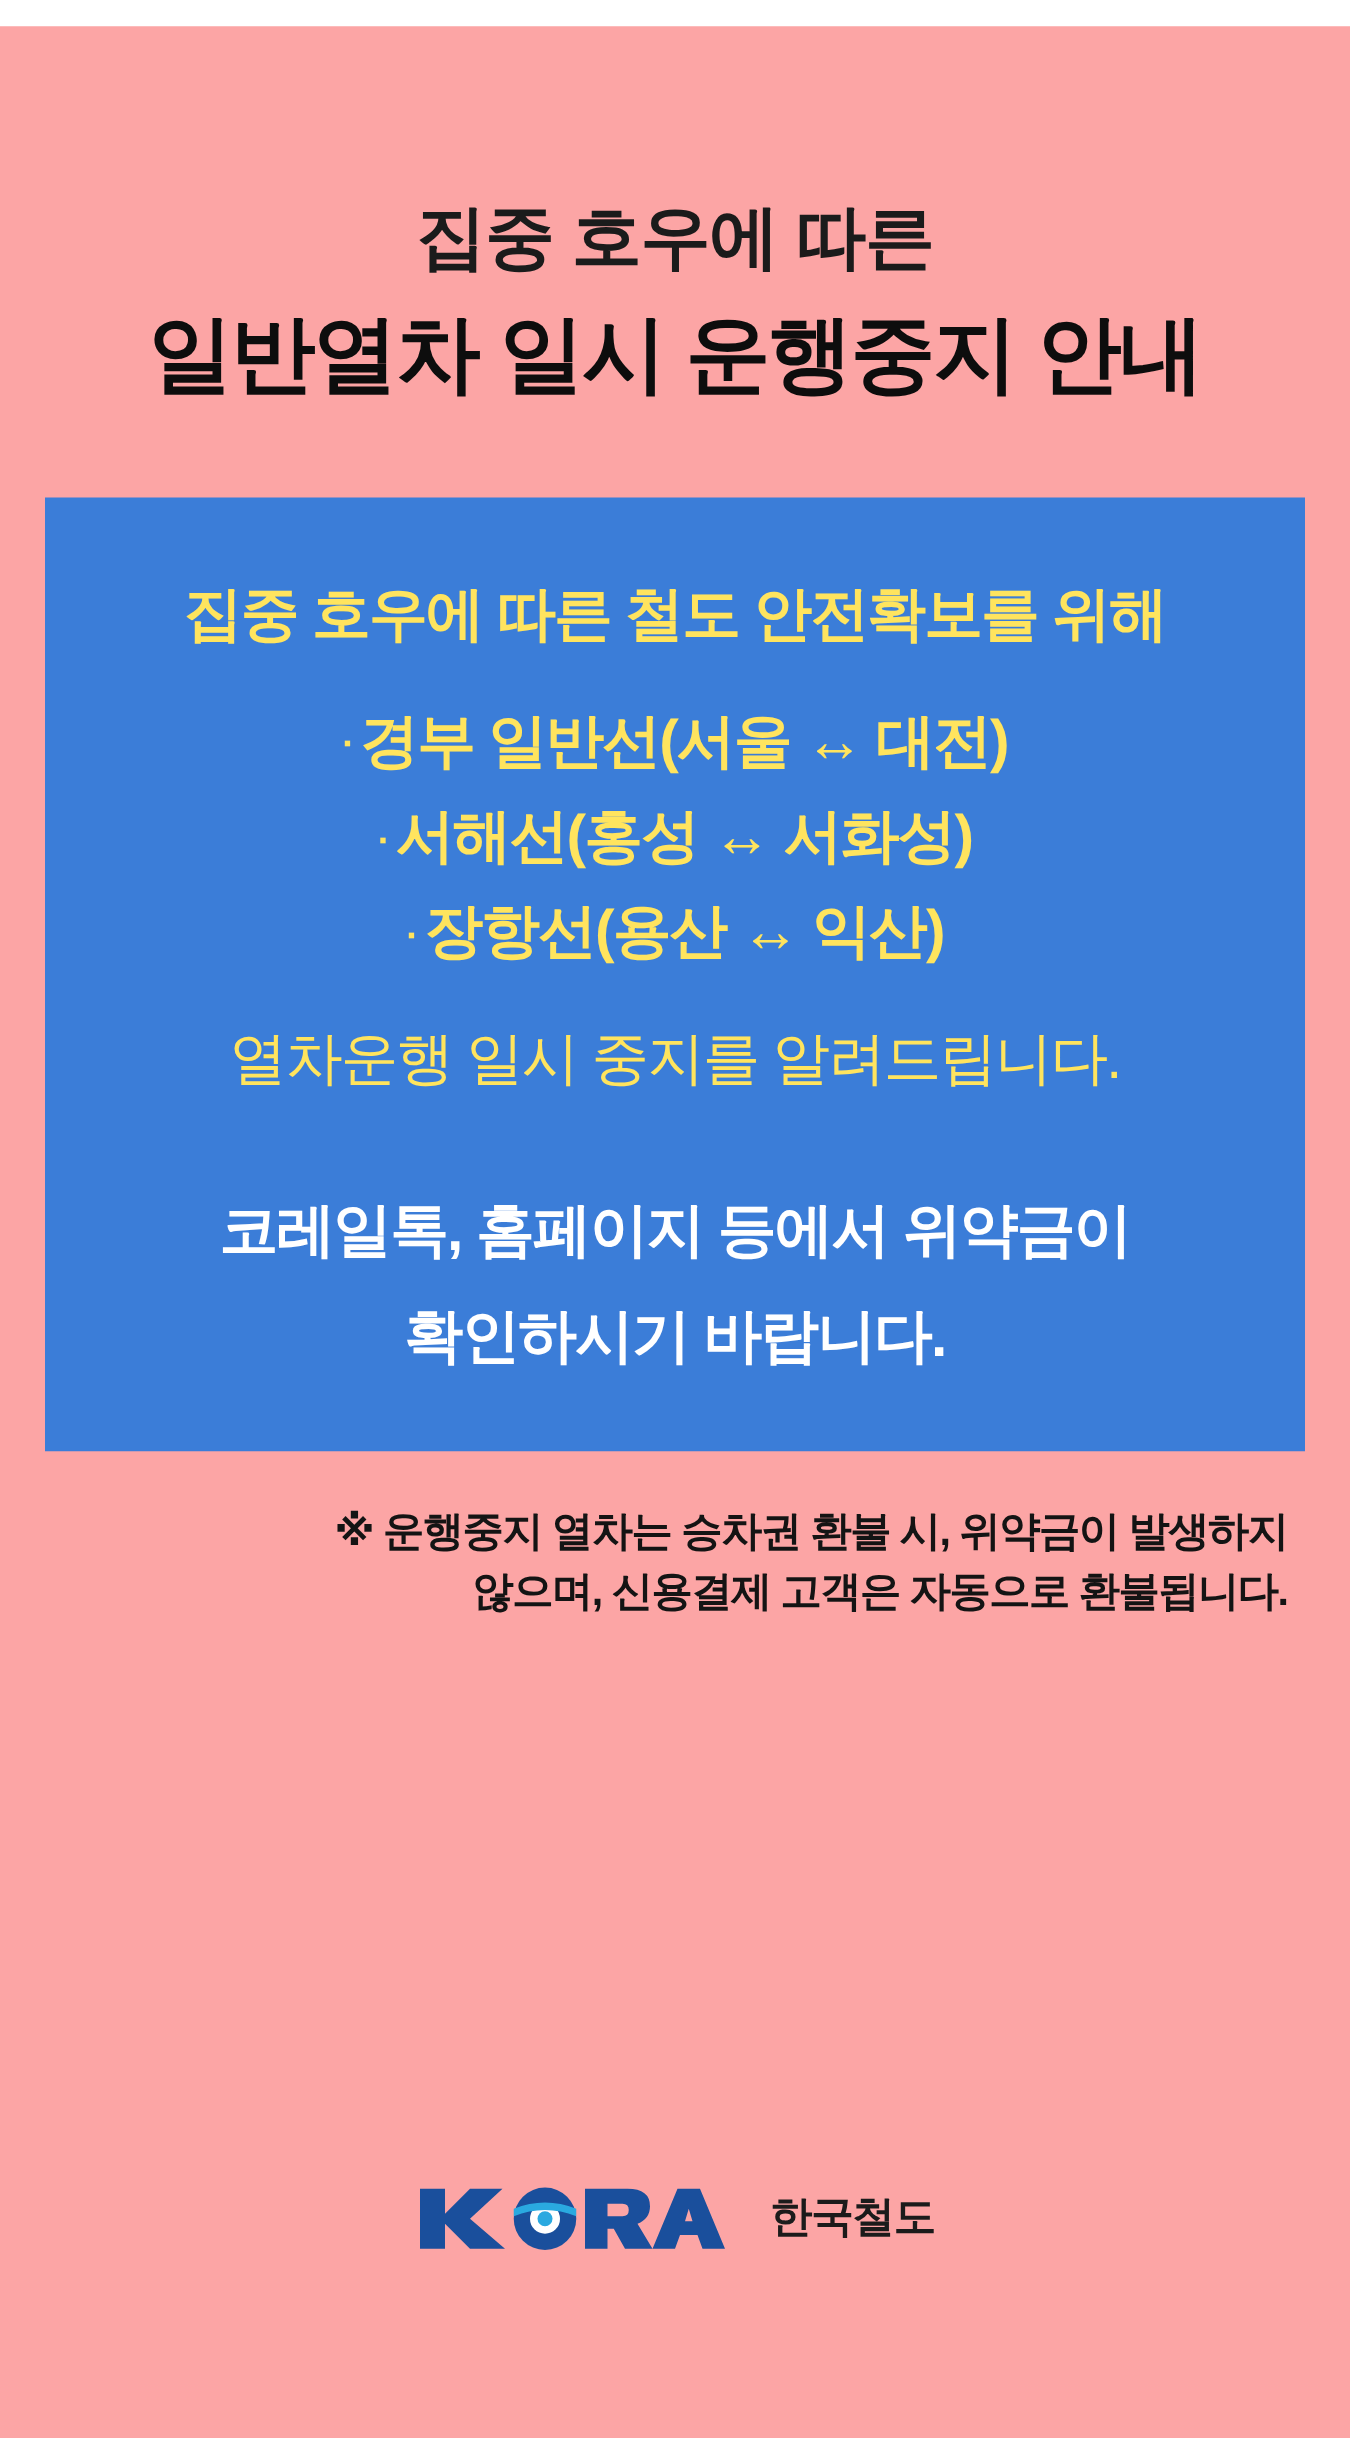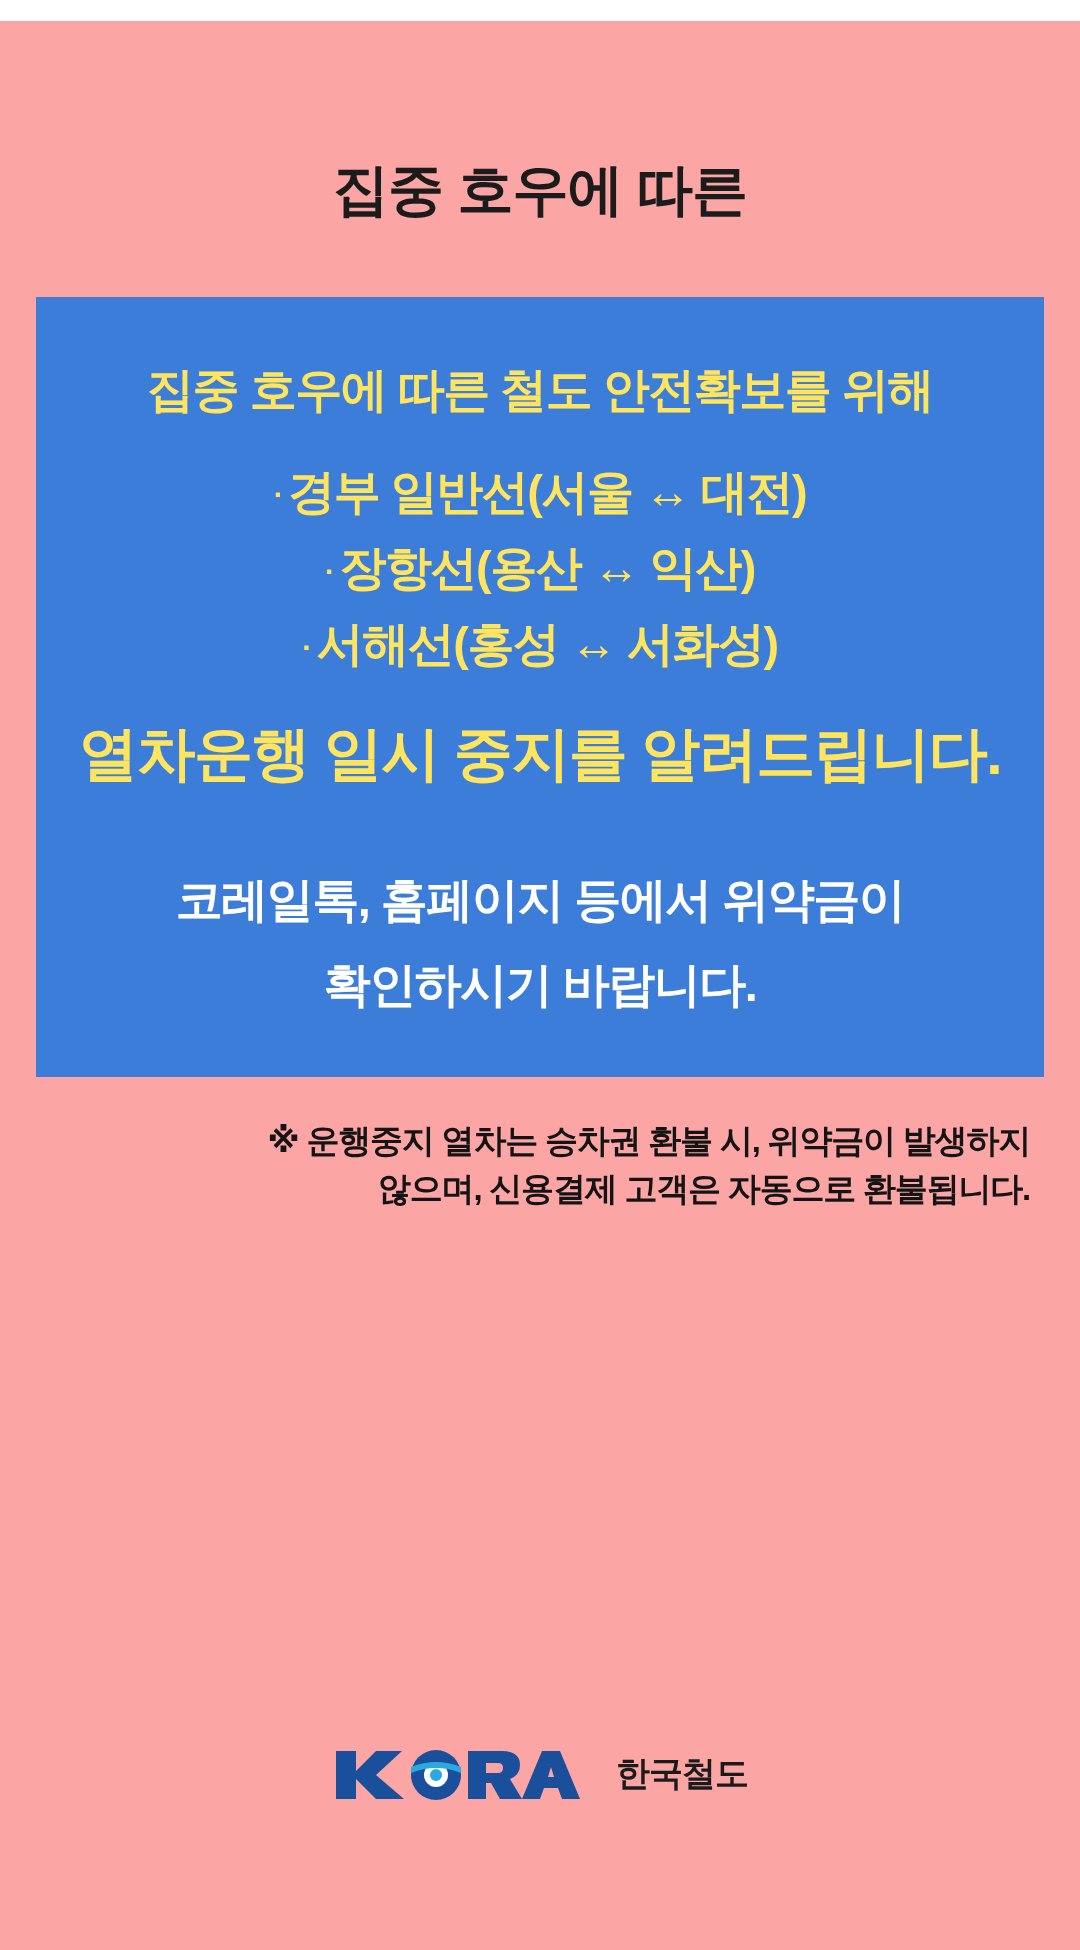--- a/index.html
+++ b/index.html
@@ -70,22 +70,22 @@
     letter-spacing: -1.5px;
     line-height: 1.62;
   }
   .lines-list li .dot {
     font-size: 30px;
     vertical-align: middle;
     margin-right: 6px;
   }
   .blue-panel .outro {
     margin-top: 34px;
-    font-size: 59px;
-    font-weight: bold;
+    font-size: 46px;
+    font-weight: normal;
     color: #ffe45e;
     letter-spacing: -1.5px;
     line-height: 1.3;
   }
   .blue-panel .white-block {
     margin-top: 78px;
   }
   .blue-panel .white-block p {
     margin: 0 0 26px 0;
     font-size: 47px;
@@ -131,34 +131,35 @@
     letter-spacing: -1px;
   }
 </style>
 </head>
 <body>
 
 <div class="poster">
 
   <div class="header">
     <div class="line1">집중 호우에 따른</div>
+    <div class="line2">일반열차 일시 운행중지 안내</div>
   </div>
 
   <div class="blue-panel">
     <div class="intro">집중 호우에 따른 철도 안전확보를 위해</div>
 
     <ul class="lines-list">
       <li>
         <span class="dot">·</span><span>경부 일반선(서울 ↔ 대전)</span>
       </li>
       <li>
-        <span class="dot">·</span><span>장항선(용산 ↔ 익산)</span>
+        <span class="dot">·</span><span>서해선(홍성 ↔ 서화성)</span>
       </li>
       <li>
-        <span class="dot">·</span><span>서해선(홍성 ↔ 서화성)</span>
+        <span class="dot">·</span><span>장항선(용산 ↔ 익산)</span>
       </li>
     </ul>
 
     <div class="outro">열차운행 일시 중지를 알려드립니다.</div>
 
     <div class="white-block">
       <p>코레일톡, 홈페이지 등에서 위약금이</p>
       <p>확인하시기 바랍니다.</p>
     </div>
   </div>

